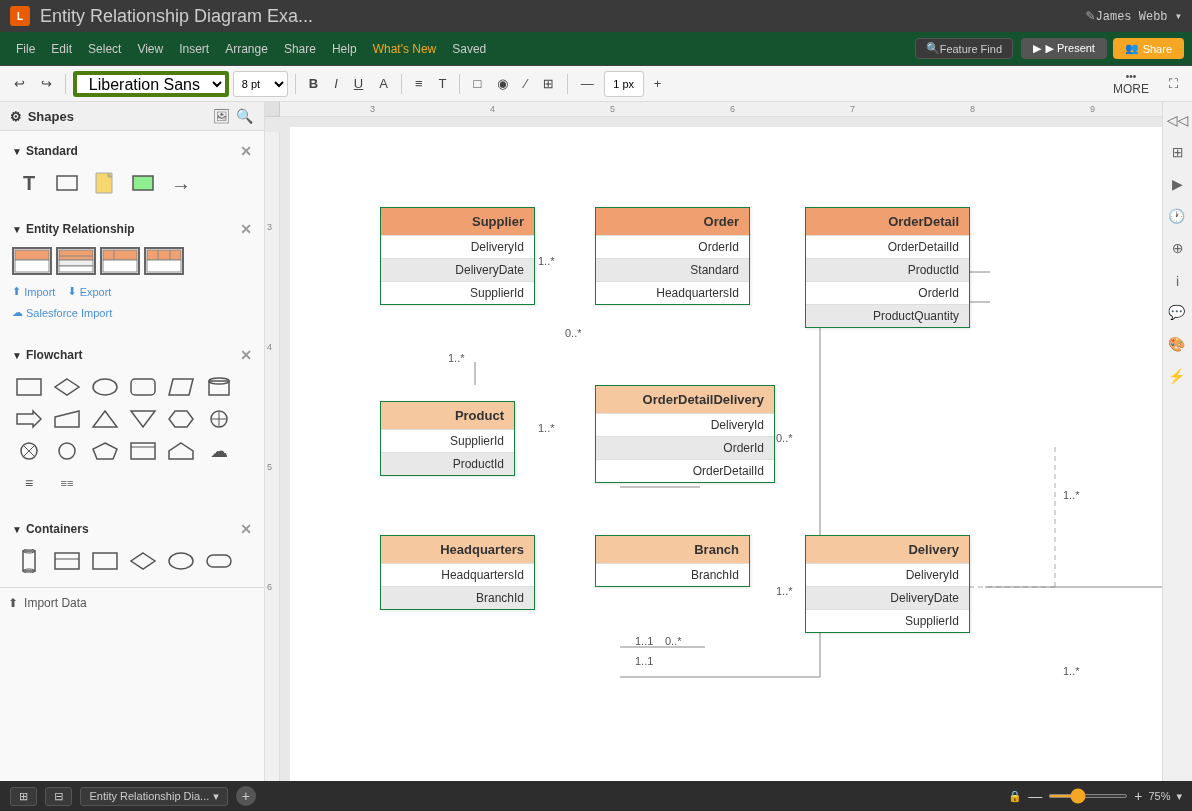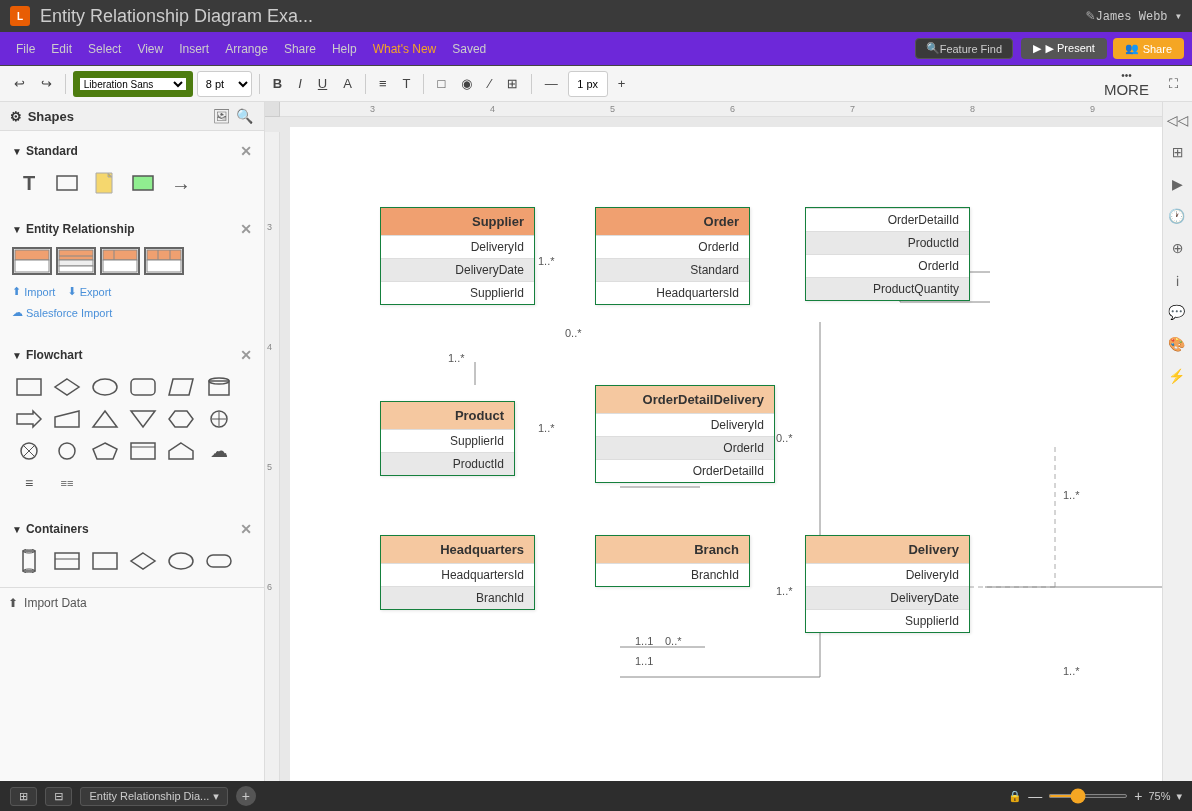--- a/index.html
+++ b/index.html
@@ -6,32 +6,32 @@
     body { font-family: Arial, sans-serif; font-size: 12px; background: #1e1e1e; color: #333; overflow: hidden; width: 1192px; height: 811px; }
 
     
     #titlebar { display: flex; align-items: center; background: #3a3a3a; height: 32px; padding: 0 10px; color: #ddd; font-size: 12px; }
     #titlebar .app-icon { width: 20px; height: 20px; background: #e85d04; border-radius: 3px; margin-right: 10px; display: flex; align-items: center; justify-content: center; color: white; font-size: 10px; font-weight: bold; }
     #titlebar .title { flex: 1; color: #ccc; font-size: 18px; }
     #titlebar .edit-icon { color: #aaa; margin-left: 5px; }
     #titlebar .user { margin-left: auto; color: #ccc; }
 
     
-    #menubar { display: flex; align-items: center; background: #6d28d9; height: 34px; padding: 0 8px; border-bottom: 1px solid #444; }
+    #menubar { display: flex; align-items: center; background: #14532d; height: 34px; padding: 0 8px; border-bottom: 1px solid #444; }
     #menubar .menu-item { color: #ccc; padding: 4px 8px; font-size: 12px; cursor: pointer; }
     #menubar .menu-item.highlight { color: #f5a623; }
     #menubar .spacer { flex: 1; }
     #menubar .feature-find { display: flex; align-items: center; background: #3a3a3a; border: 1px solid #555; border-radius: 4px; padding: 3px 10px; color: #ccc; font-size: 11px; margin-right: 8px; cursor: pointer; }
     #menubar .btn-present { background: #555; color: #fff; border: none; border-radius: 4px; padding: 4px 12px; font-size: 11px; cursor: pointer; margin-right: 6px; display: flex; align-items: center; gap: 4px; }
     #menubar .btn-share { background: #f5a623; color: #fff; border: none; border-radius: 4px; padding: 4px 12px; font-size: 11px; cursor: pointer; display: flex; align-items: center; gap: 4px; }
 
     
     #toolbar { display: flex; align-items: center; background: #f5f5f5; height: 36px; padding: 0 8px; border-bottom: 1px solid #ddd; gap: 4px; }
     #toolbar button { background: none; border: 1px solid transparent; border-radius: 3px; padding: 3px 5px; cursor: pointer; font-size: 13px; color: #444; }
-    #toolbar .font-select { height: 26px; font-size: 10px; border: 7px solid #4d7c0f; border-radius: 3px; padding: 0 0; background: white; min-width: 120px; }
+    #toolbar .font-select { height: 26px; font-size: 16px; border: 4px solid #4d7c0f; border-radius: 3px; padding: 0 8px; background: white; min-width: 120px; }
     #toolbar .size-select { height: 26px; font-size: 11px; border: 1px solid #ccc; border-radius: 3px; padding: 0 4px; background: white; width: 55px; }
     #toolbar .divider { width: 1px; height: 20px; background: #ccc; margin: 0 3px; }
     #toolbar .px-input { width: 40px; height: 26px; border: 1px solid #ccc; border-radius: 3px; font-size: 11px; text-align: center; }
     #toolbar .more-btn { margin-left: auto; }
 
     
     #main { display: flex; height: calc(811px - 32px - 34px - 36px - 30px); }
 
     
     #sidebar { width: 265px; background: #f9f9f9; border-right: 1px solid #ddd; overflow-y: auto; flex-shrink: 0; }
@@ -148,21 +148,21 @@
   <button>□</button>
   <button>◉</button>
   <button>⁄</button>
   <button>⊞</button>
   <div class="divider"></div>
   <button>—</button>
   <input type="text" class="px-input" value="1 px" style="">
   <button>+</button>
   <button class="more-btn" style="font-size:10px;display:flex;flex-direction:column;align-items:center;">
     <span>•••</span>
-    <span style="font-size:15px;">MORE</span>
+    <span style="font-size:12px;">MORE</span>
   </button>
   <button style="margin-left:4px;">⛶</button>
 </div>
 
 <div id="main">
 
   <div id="sidebar">
 
     <div id="shapes-header">
       <div class="shapes-title">
@@ -476,20 +476,21 @@
         </div>
 
         <div class="entity" style="left:305px;top:80px;width:155px;">
           <div class="entity-header orange">Order</div>
           <div class="entity-row white">OrderId</div>
           <div class="entity-row gray">Standard</div>
           <div class="entity-row white">HeadquartersId</div>
         </div>
 
         <div class="entity" style="left:515px;top:80px;width:165px;">
+          <div class="entity-header orange">OrderDetail</div>
           <div class="entity-row white">OrderDetailId</div>
           <div class="entity-row gray">ProductId</div>
           <div class="entity-row white">OrderId</div>
           <div class="entity-row gray">ProductQuantity</div>
         </div>
 
         <div class="entity" style="left:90px;top:274px;width:135px;">
           <div class="entity-header light-orange">Product</div>
           <div class="entity-row white">SupplierId</div>
           <div class="entity-row gray">ProductId</div>

